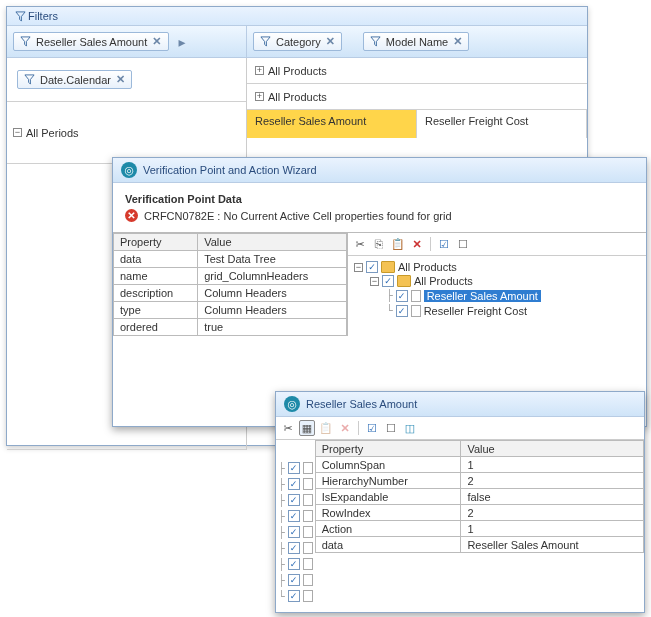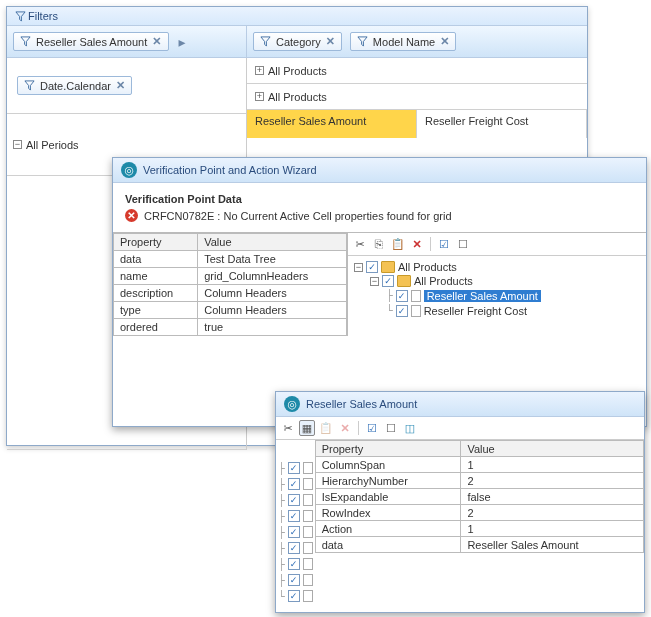--- a/index.html
+++ b/index.html
@@ -3,28 +3,28 @@
 <meta charset="utf-8">
 <style>
 * { box-sizing: border-box; margin: 0; padding: 0; }
 body { font-family: Tahoma, Arial, sans-serif; font-size: 11px; color: #333; background: #fff; width: 651px; height: 617px; position: relative; overflow: hidden; }
 
 
 .filters-window { position: absolute; top: 6px; left: 6px; width: 582px; height: 440px; border: 1px solid #8ea9c9; box-shadow: 0 2px 6px rgba(0,0,0,0.2); background: #fff; }
 .filters-header { background: linear-gradient(#eaf3fe, #d7e9fc); border-bottom: 1px solid #b8cce4; padding: 3px 8px; display: flex; align-items: center; gap: 2px; font-size: 11px; color: #2a4c7d; }
 .filters-pills-row { display: flex; }
 .pills-left { width: 240px; background: linear-gradient(#eff7ff, #cfe4f8); border-right: 1px solid #b8cce4; border-bottom: 1px solid #b8cce4; padding: 6px; display: flex; align-items: center; gap: 6px; }
-.pills-right { flex: 1; background: linear-gradient(#eff7ff, #cfe4f8); border-bottom: 1px solid #b8cce4; padding: 6px; display: flex; gap: 8px; }
+.pills-right { flex: 1; background: linear-gradient(#eff7ff, #cfe4f8); border-bottom: 1px solid #b8cce4; padding: 6px; display: flex; gap: 21px; }
 .pill { display: inline-flex; align-items: center; gap: 5px; padding: 2px 6px; border: 1px solid #9cb9da; background: linear-gradient(#fff, #e8f1fb); border-radius: 2px; }
 .pill .x { color: #6c87a8; cursor: pointer; font-weight: bold; }
 .arrow-right { color: #6c87a8; font-size: 14px; padding: 0 4px; }
 .filters-body { display: flex; height: 392px; }
 .left-col { width: 240px; border-right: 1px solid #ccc; display: flex; flex-direction: column; }
 .right-col { flex: 1; display: flex; flex-direction: column; }
-.date-row { border-bottom: 1px solid #d0d0d0; padding: 10px; height: 56px; display: flex; align-items: center; }
+.date-row { border-bottom: 1px solid #d0d0d0; padding: 10px; height: 44px; display: flex; align-items: center; }
 .allperiods-row { padding: 6px 6px; border-bottom: 1px solid #d0d0d0; flex: 0 0 auto; height: 62px; display:flex; align-items:center; }
 .expand-box { display: inline-block; width: 9px; height: 9px; border: 1px solid #888; font-size: 9px; line-height: 7px; text-align: center; color: #555; background: #fff; margin-right: 4px; }
 .bottom-gap { flex: 1; padding: 10px; border-bottom: 1px solid #d0d0d0; display:flex; align-items:center; justify-content:flex-end; padding-right:10px;}
 .r-row { border-bottom: 1px solid #d0d0d0; padding: 5px 8px; display: flex; align-items: center; }
 .r-products { height: 26px; }
 .r-headers { display: flex; height: 28px; padding: 0; }
 .r-header-cell { flex: 1; border-right: 1px solid #d0d0d0; padding: 5px 8px; }
 .r-header-cell.active { background: #ffd54a; }
 
 

